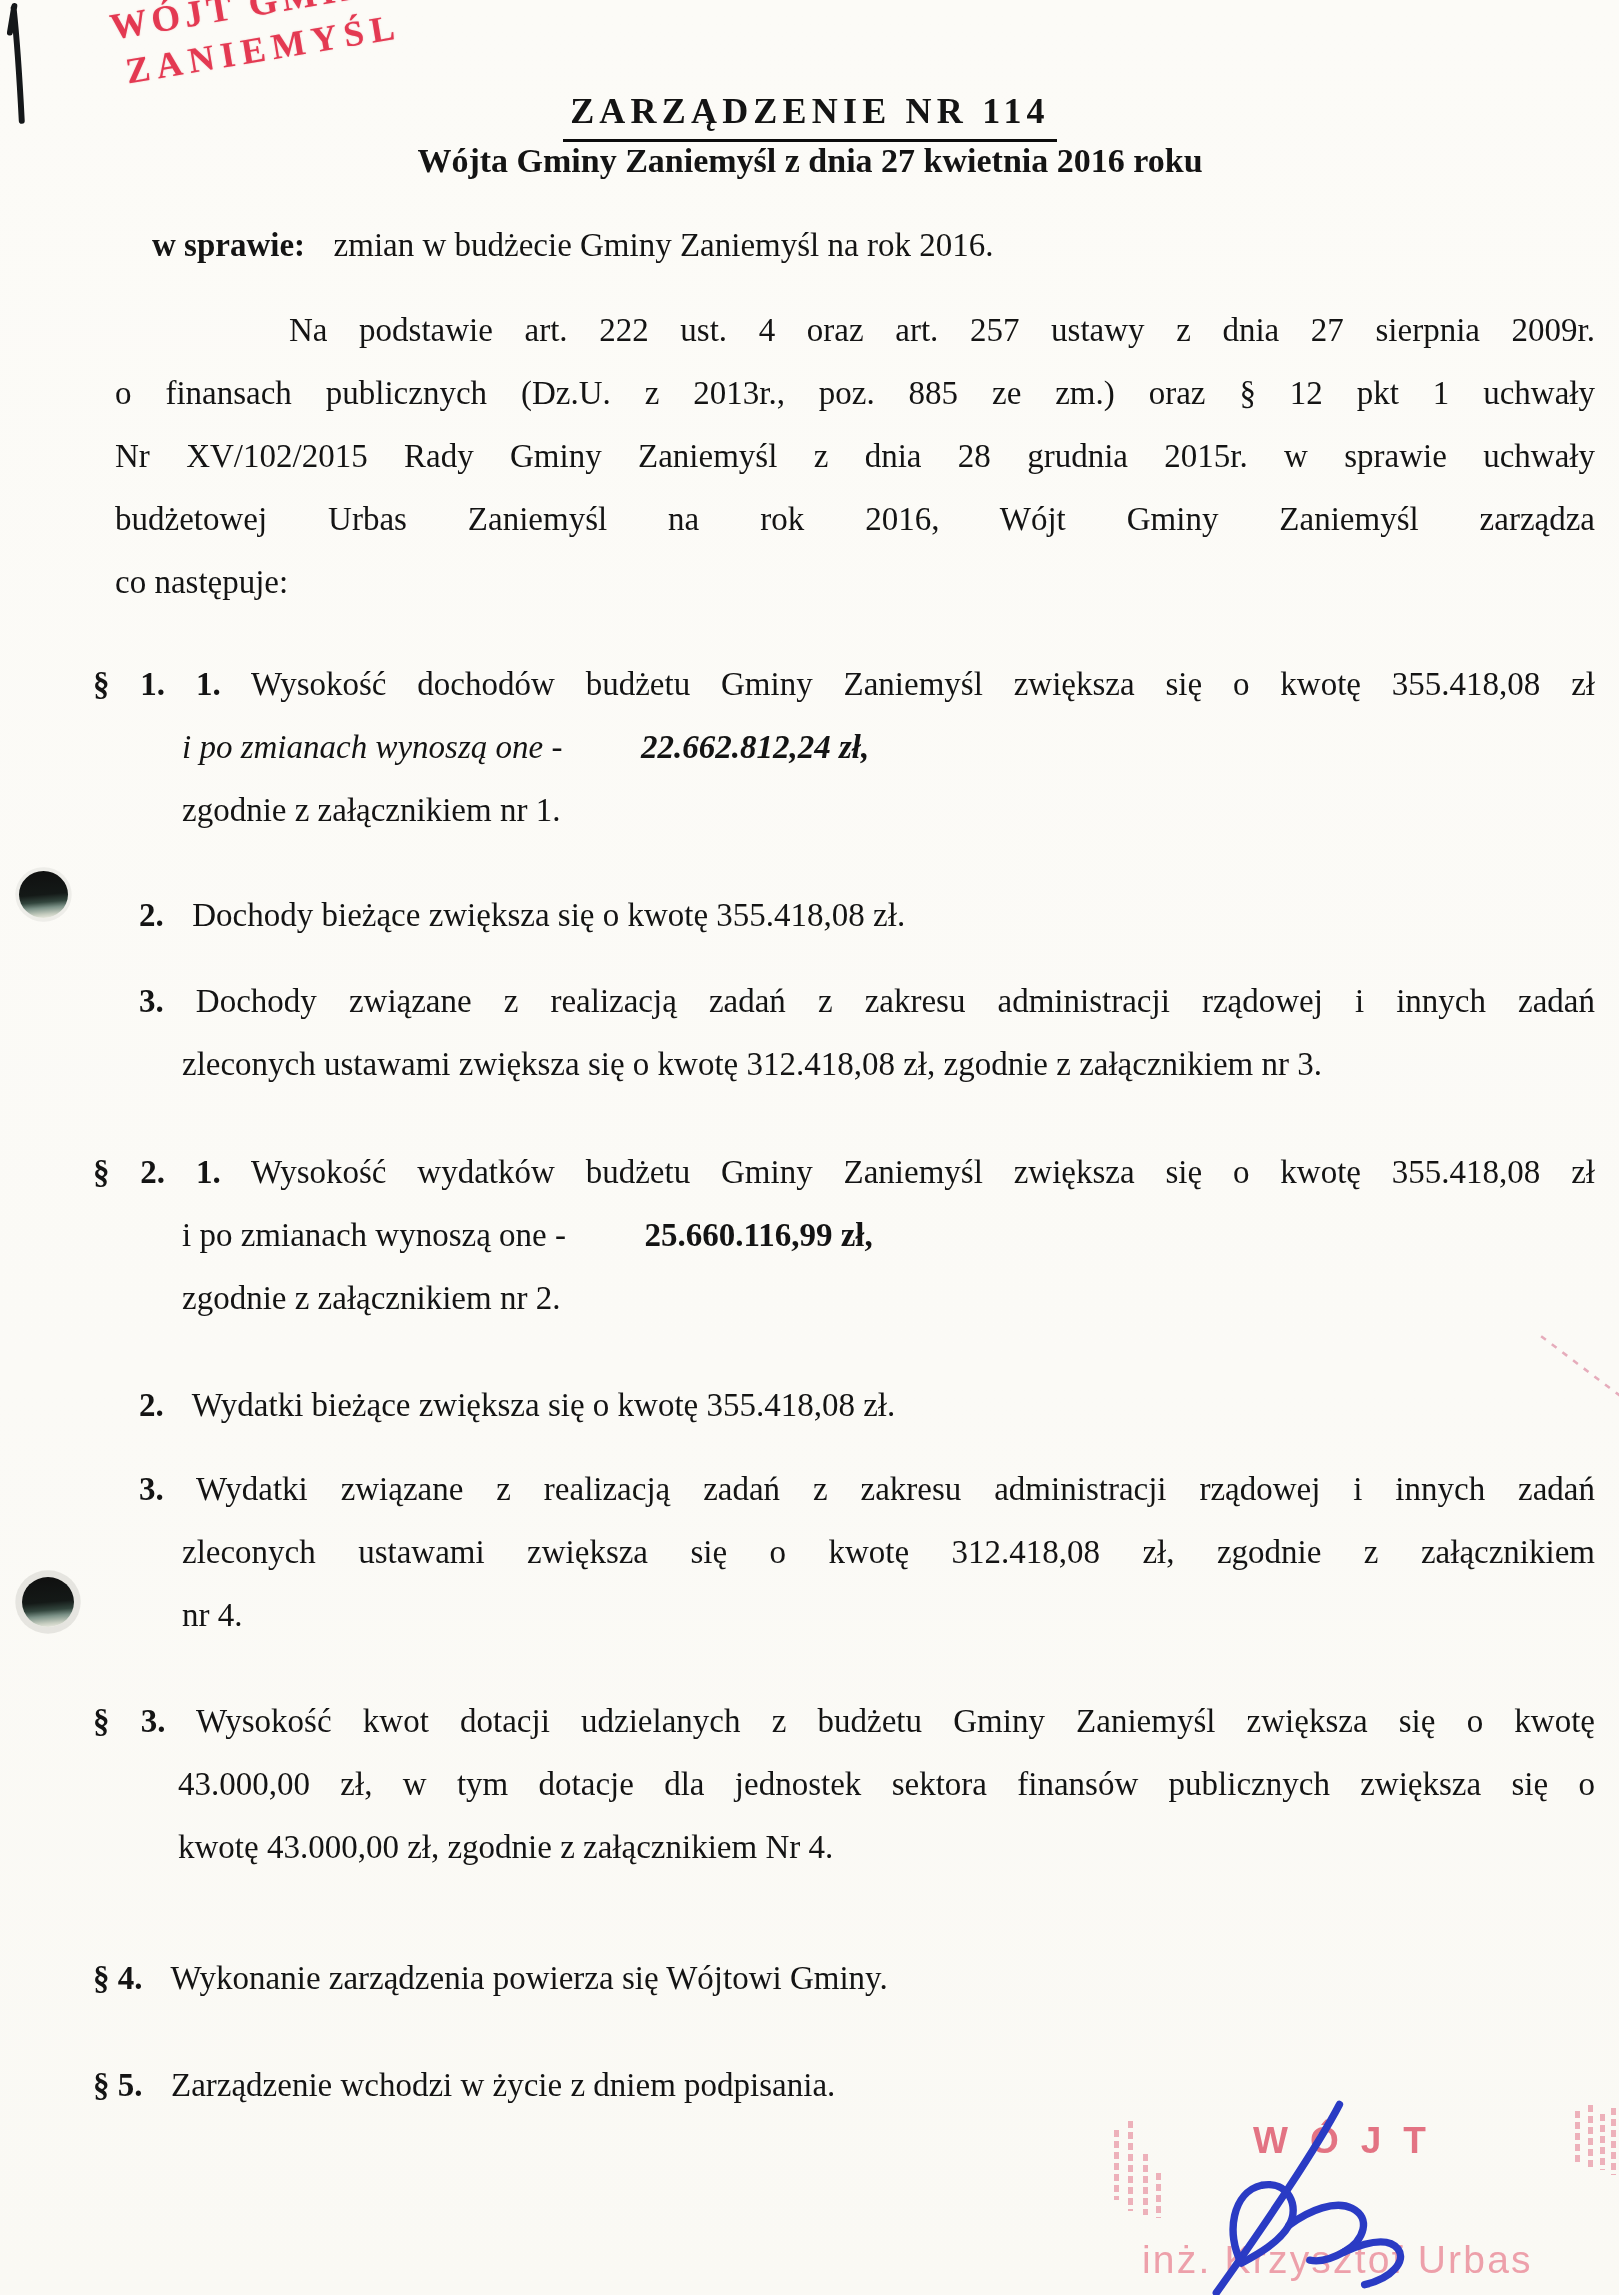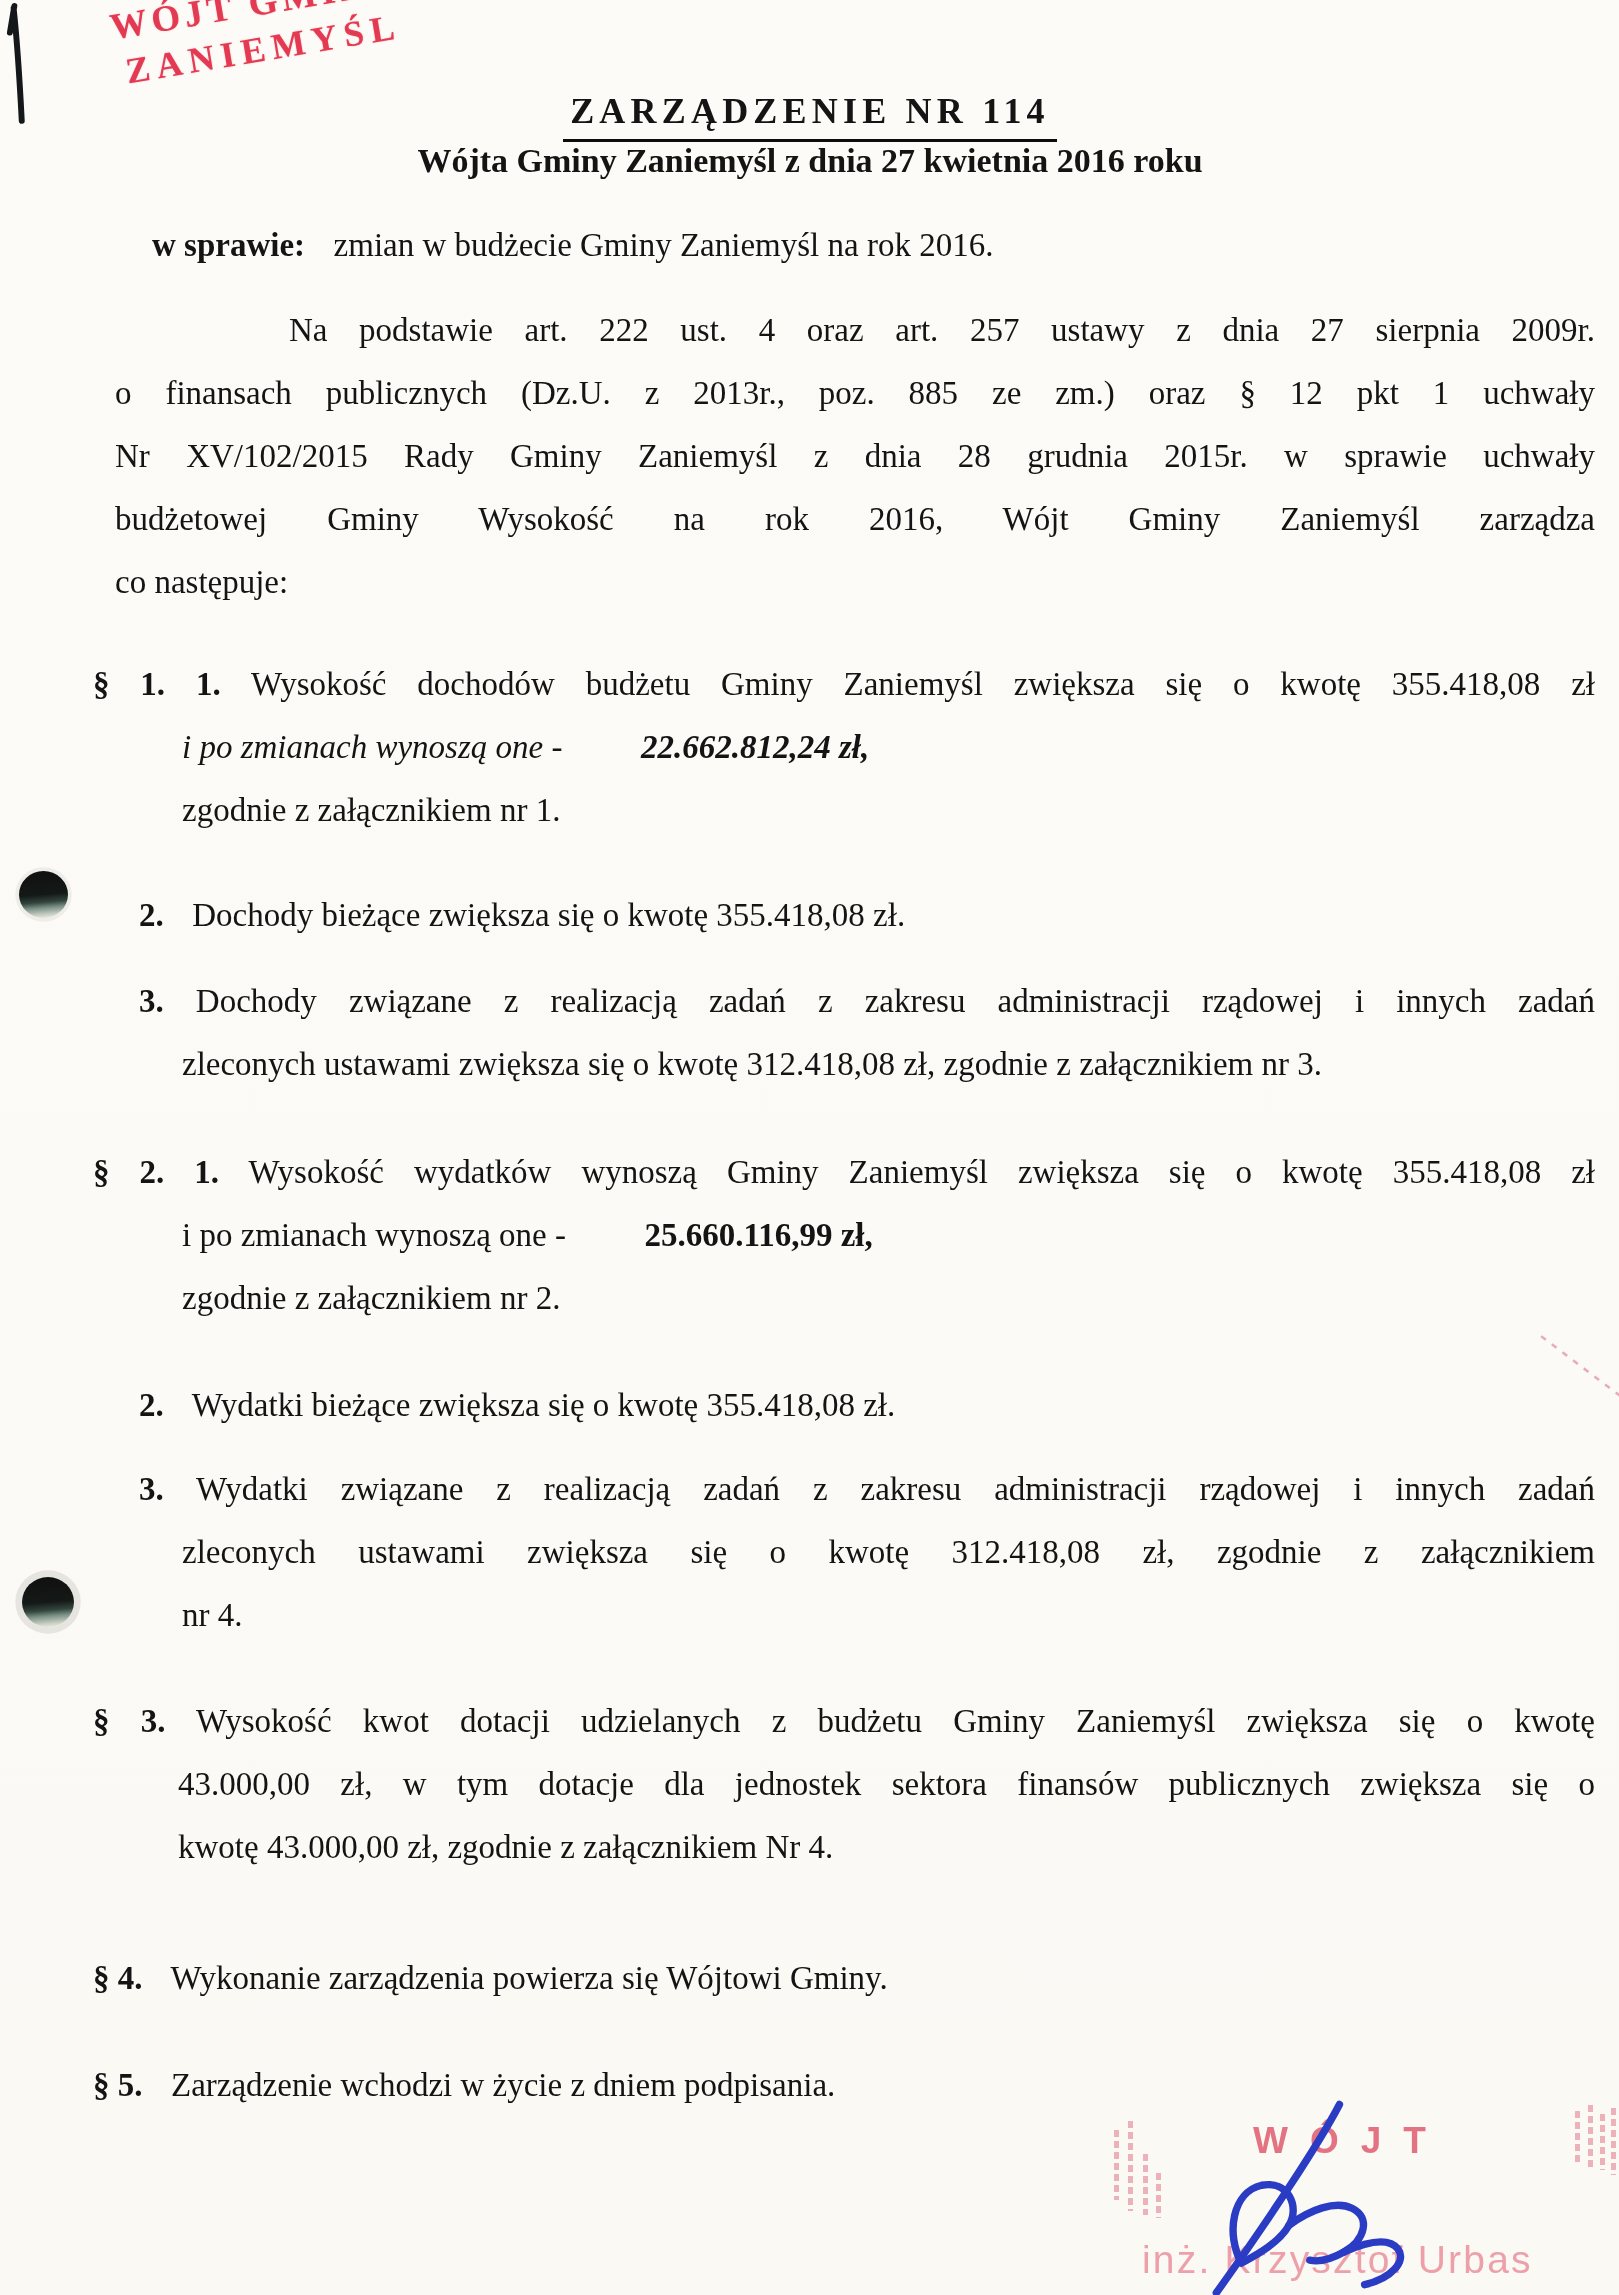--- a/index.html
+++ b/index.html
@@ -70,21 +70,21 @@
 
   <div class="ln" style="top:214px;left:152px;">
     <span class="b">w  sprawie:</span>
     <span class="numgap"></span>
     <span>zmian w budżecie Gminy Zaniemyśl na rok 2016.</span>
   </div>
 
   <div class="ln fill" style="top:299px;left:115px;width:1480px;text-indent:174px;">Na podstawie art. 222 ust. 4 oraz art. 257 ustawy z dnia 27 sierpnia 2009r.</div>
   <div class="ln fill" style="top:362px;left:115px;width:1480px;">o finansach publicznych (Dz.U. z 2013r., poz. 885 ze zm.) oraz § 12 pkt 1 uchwały</div>
   <div class="ln fill" style="top:425px;left:115px;width:1480px;">Nr XV/102/2015 Rady Gminy Zaniemyśl z dnia 28 grudnia 2015r. w sprawie uchwały</div>
-  <div class="ln fill" style="top:488px;left:115px;width:1480px;">budżetowej Gminy Wysokość na rok 2016, Wójt Gminy Zaniemyśl zarządza</div>
+  <div class="ln fill" style="top:488px;left:115px;width:1480px;">budżetowej Urbas Zaniemyśl na rok 2016, Wójt Gminy Zaniemyśl zarządza</div>
   <div class="ln" style="top:551px;left:115px;">co następuje:</div>
 
   <div class="ln fill" style="top:653px;left:93px;width:1502px;">
     <span class="b">§ 1. 1.</span>
     <span>Wysokość dochodów budżetu Gminy Zaniemyśl zwiększa się o kwotę 355.418,08 zł</span>
   </div>
   <div class="ln" style="top:716px;left:182px;font-style:italic;">
     <span>i po zmianach wynoszą one -</span>
     <span class="gap"></span>
     <span class="b">22.662.812,24  zł,</span>
@@ -97,21 +97,21 @@
     <span>Dochody bieżące zwiększa się o kwotę 355.418,08 zł.</span>
   </div>
   <div class="ln fill" style="top:970px;left:139px;width:1456px;">
     <span class="b">3.</span>
     <span>Dochody związane z realizacją zadań z zakresu administracji rządowej i innych zadań</span>
   </div>
   <div class="ln" style="top:1033px;left:182px;">zleconych ustawami zwiększa się o kwotę 312.418,08 zł, zgodnie z załącznikiem nr 3.</div>
 
   <div class="ln fill" style="top:1141px;left:93px;width:1502px;">
     <span class="b">§ 2. 1.</span>
-    <span>Wysokość wydatków wynoszą Gminy Zaniemyśl zwiększa się o kwotę 355.418,08 zł</span>
+    <span>Wysokość wydatków budżetu Gminy Zaniemyśl zwiększa się o kwotę 355.418,08 zł</span>
   </div>
   <div class="ln" style="top:1204px;left:182px;">
     <span>i  po zmianach wynoszą one -</span>
     <span class="gap"></span>
     <span class="b">25.660.116,99 zł,</span>
   </div>
   <div class="ln" style="top:1267px;left:182px;">zgodnie z załącznikiem nr 2.</div>
 
   <div class="ln" style="top:1374px;left:139px;">
     <span class="b">2.</span>

